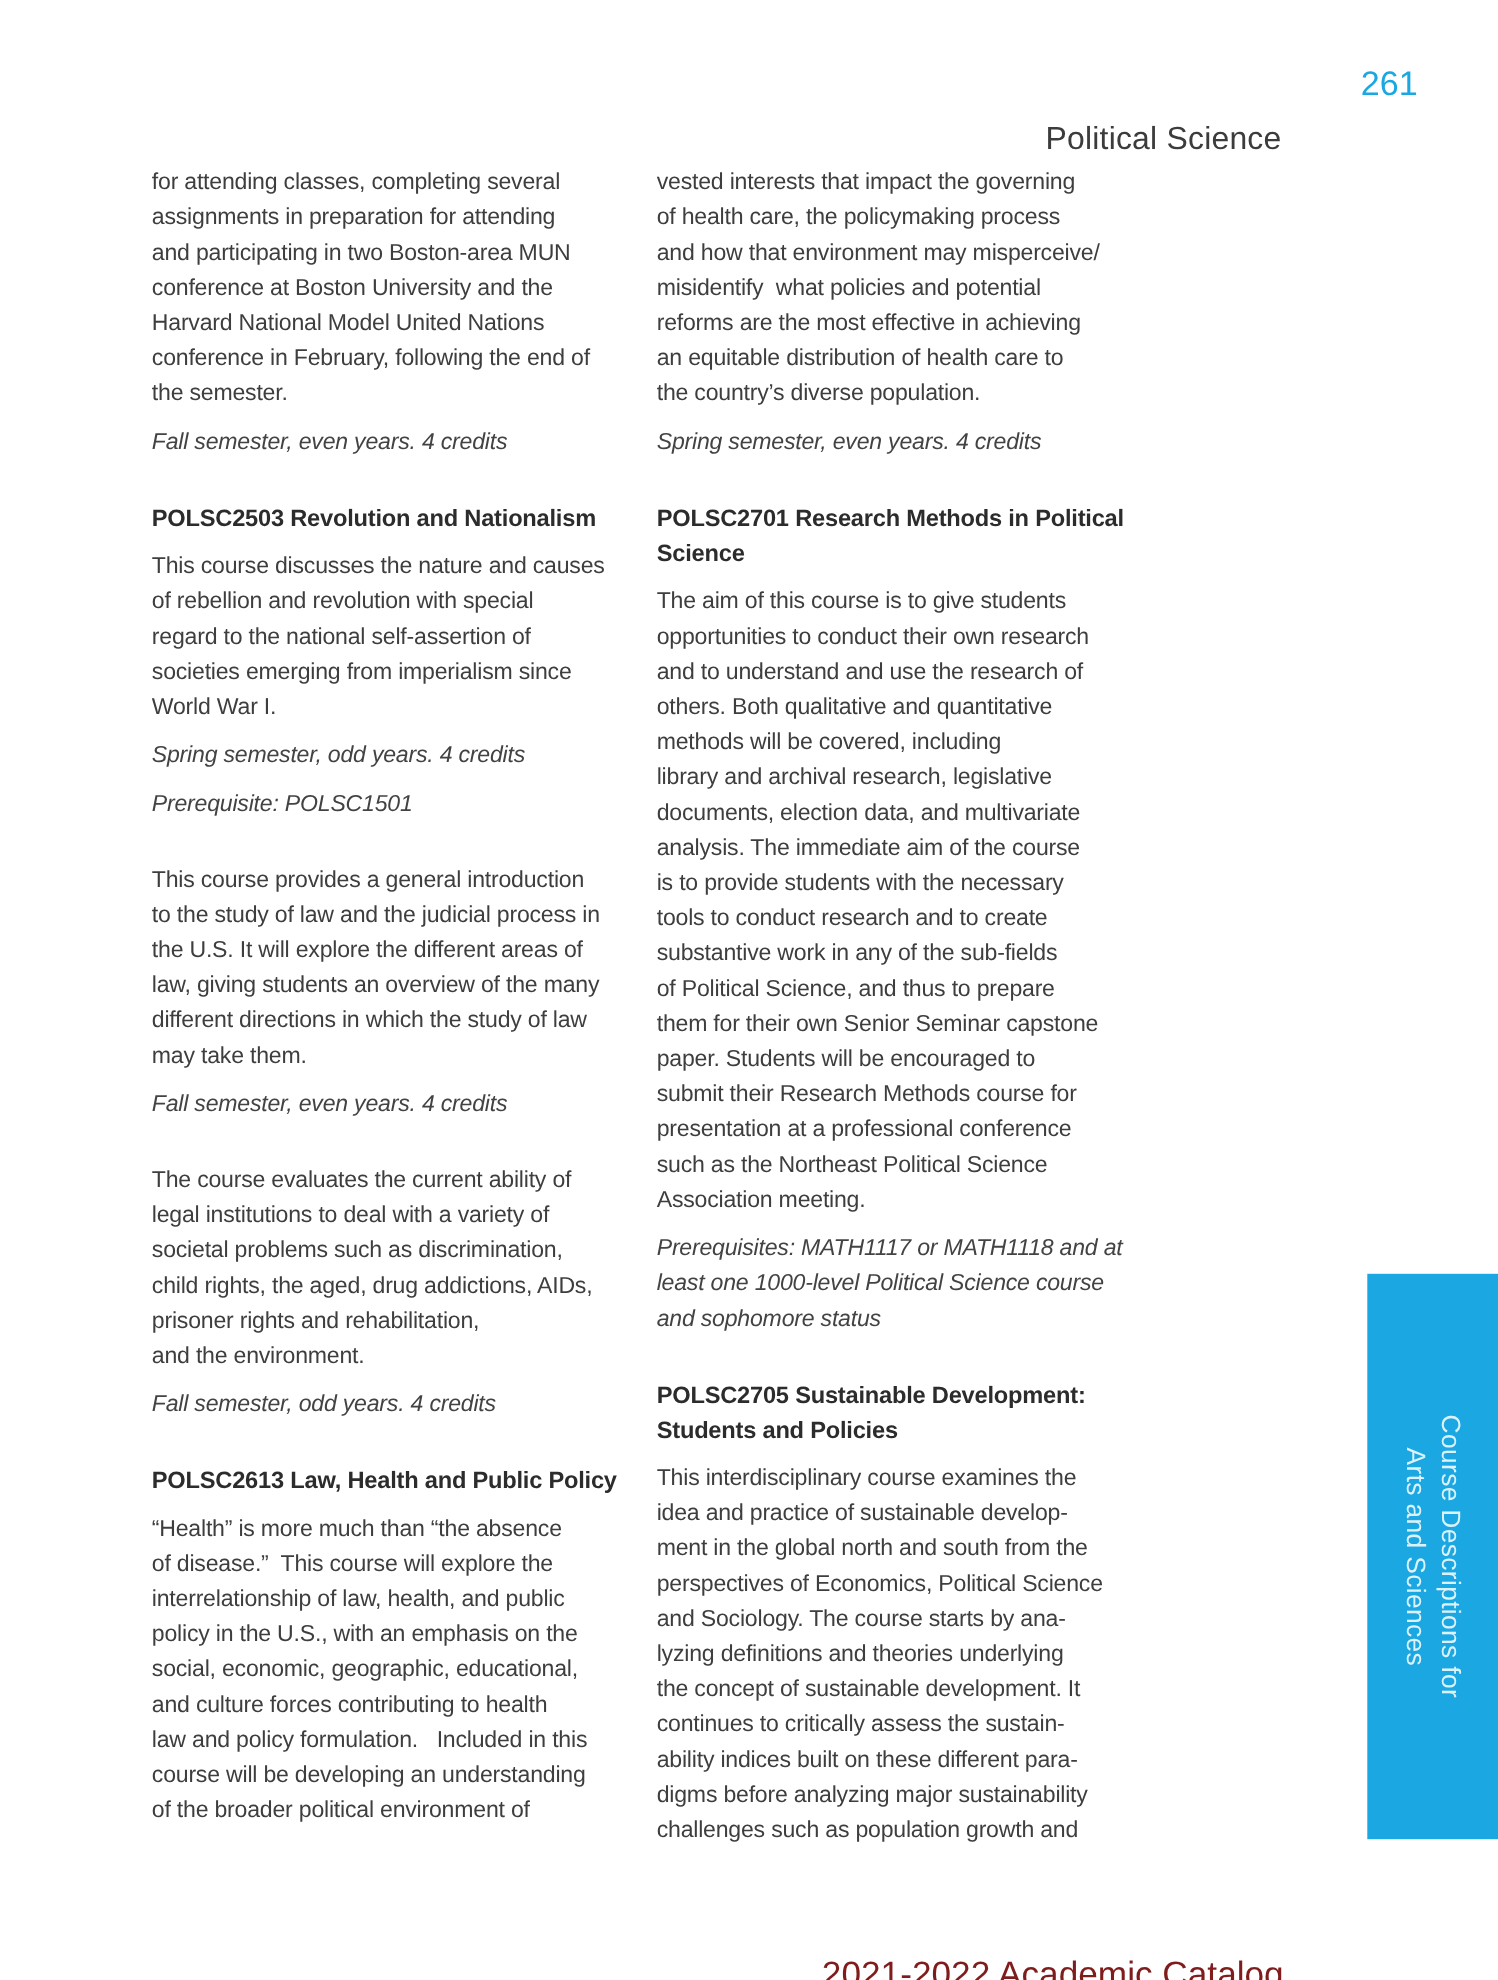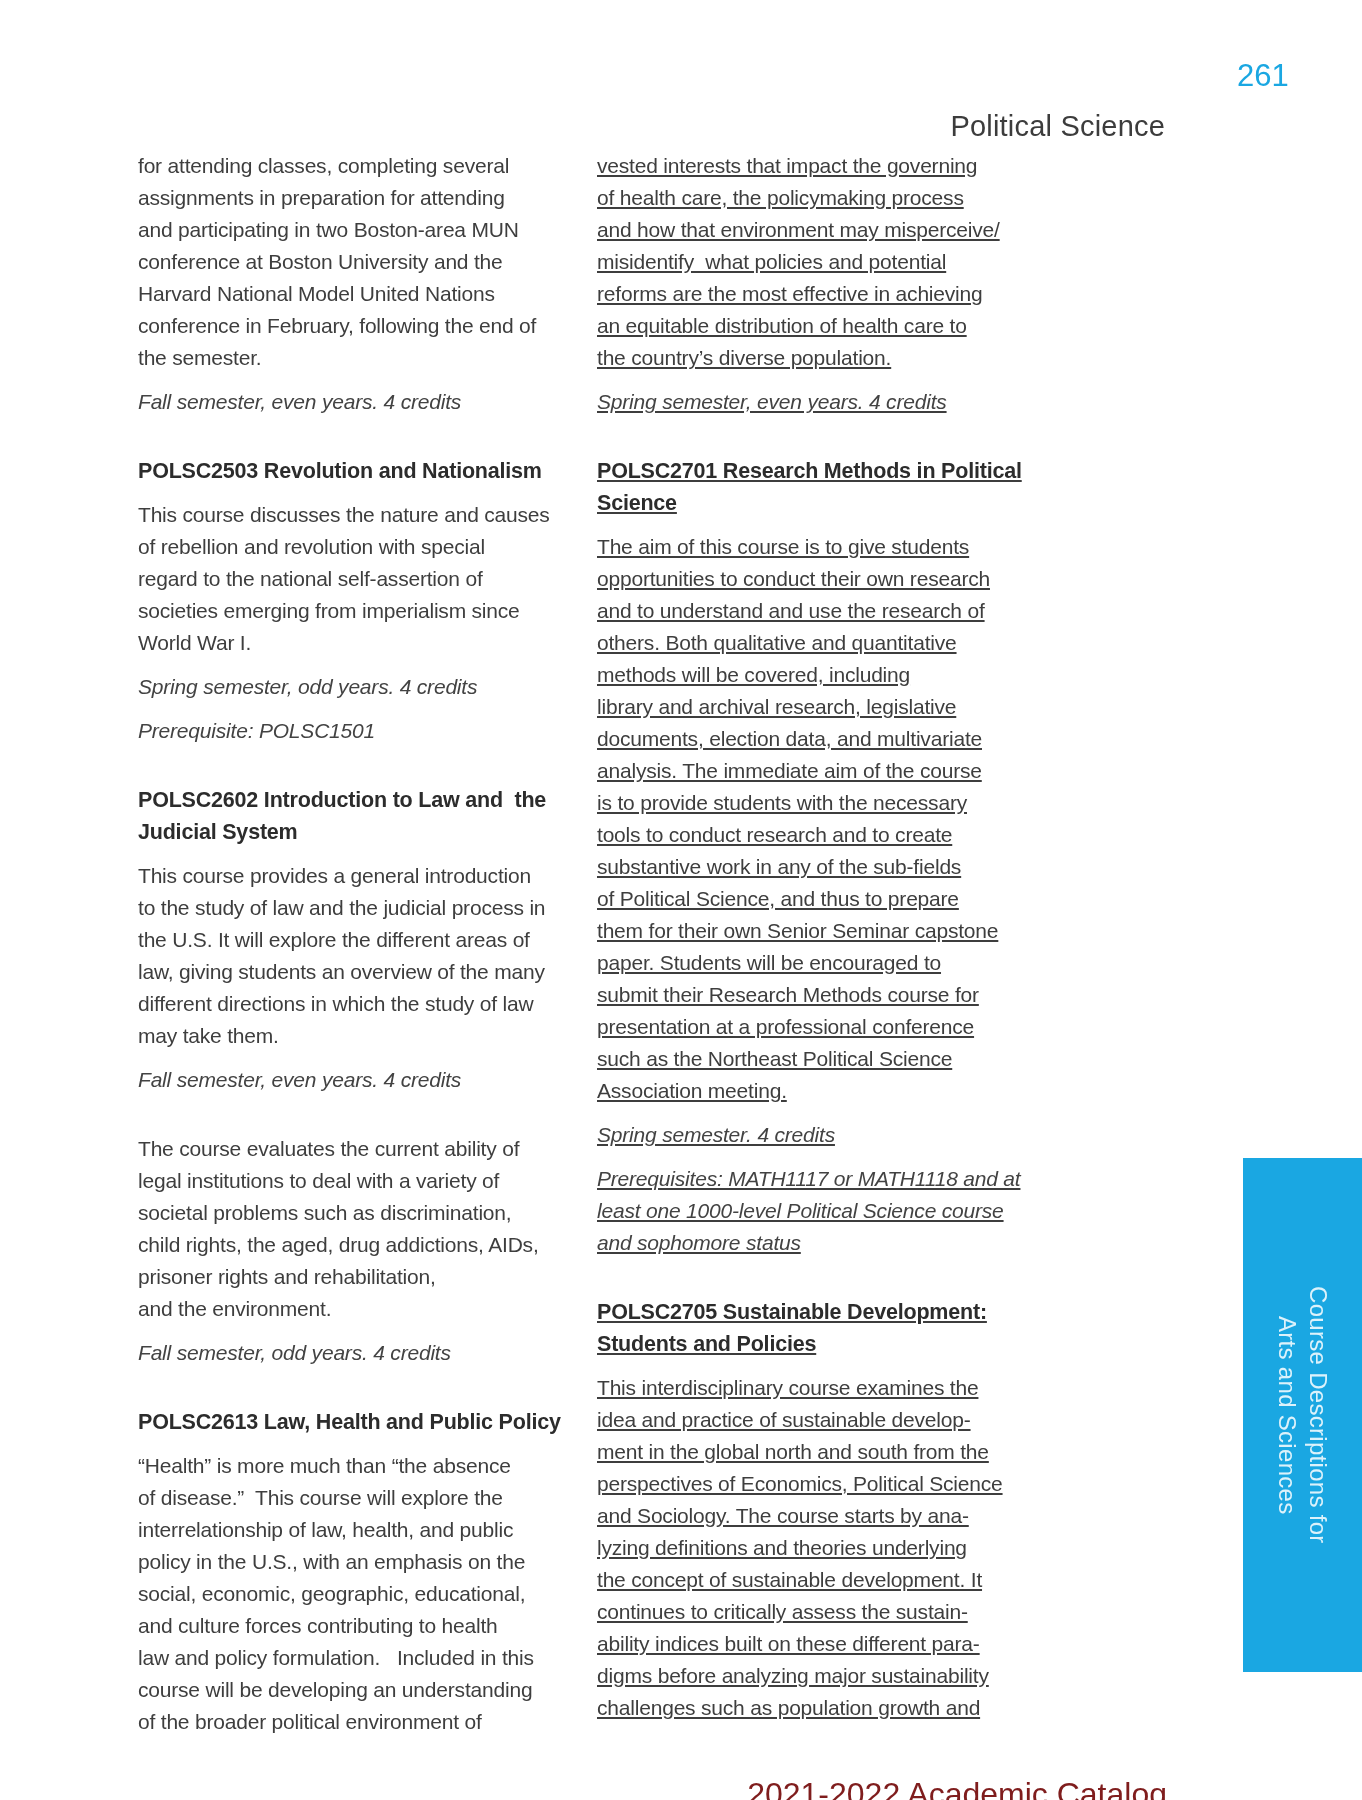--- a/index.html
+++ b/index.html
@@ -27,21 +27,21 @@
     left: 1237px;
     font-size: 31px;
     color: #1aa7e2;
   }
   .col {
     position: absolute;
     top: 138px;
     width: 458px;
   }
   .col-left { left: 126px; }
-  .col-right { left: 585px; text-decoration: underline; }
+  .col-right { left: 585px; }
   .para, .credits, .course-heading {
     font-size: 21px;
     line-height: 32px;
     letter-spacing: -0.2px;
     white-space: pre-wrap;
     margin: 12px;
   }
   .credits { font-style: italic; color: #434343; }
   .course { margin-top: 37px; }
   .course-heading {
@@ -98,22 +98,20 @@
     <p class="para">This course discusses the nature and causes
 of rebellion and revolution with special
 regard to the national self-assertion of
 societies emerging from imperialism since
 World War I.</p>
     <p class="credits">Spring semester, odd years. 4 credits</p>
     <p class="credits">Prerequisite: POLSC1501</p>
   </div>
 
   <div class="course">
-    <p class="course-heading">POLSC2602 Introduction to Law and  the
-Judicial System</p>
     <p class="para">This course provides a general introduction
 to the study of law and the judicial process in
 the U.S. It will explore the different areas of
 law, giving students an overview of the many
 different directions in which the study of law
 may take them.</p>
     <p class="credits">Fall semester, even years. 4 credits</p>
   </div>
 
   <div class="course">
@@ -164,21 +162,20 @@
 is to provide students with the necessary
 tools to conduct research and to create
 substantive work in any of the sub-fields
 of Political Science, and thus to prepare
 them for their own Senior Seminar capstone
 paper. Students will be encouraged to
 submit their Research Methods course for
 presentation at a professional conference
 such as the Northeast Political Science
 Association meeting.</p>
-    <p class="credits">Spring semester. 4 credits</p>
     <p class="credits">Prerequisites: MATH1117 or MATH1118 and at
 least one 1000-level Political Science course
 and sophomore status</p>
   </div>
 
   <div class="course">
     <p class="course-heading">POLSC2705 Sustainable Development:
 Students and Policies</p>
     <p class="para">This interdisciplinary course examines the
 idea and practice of sustainable develop-

